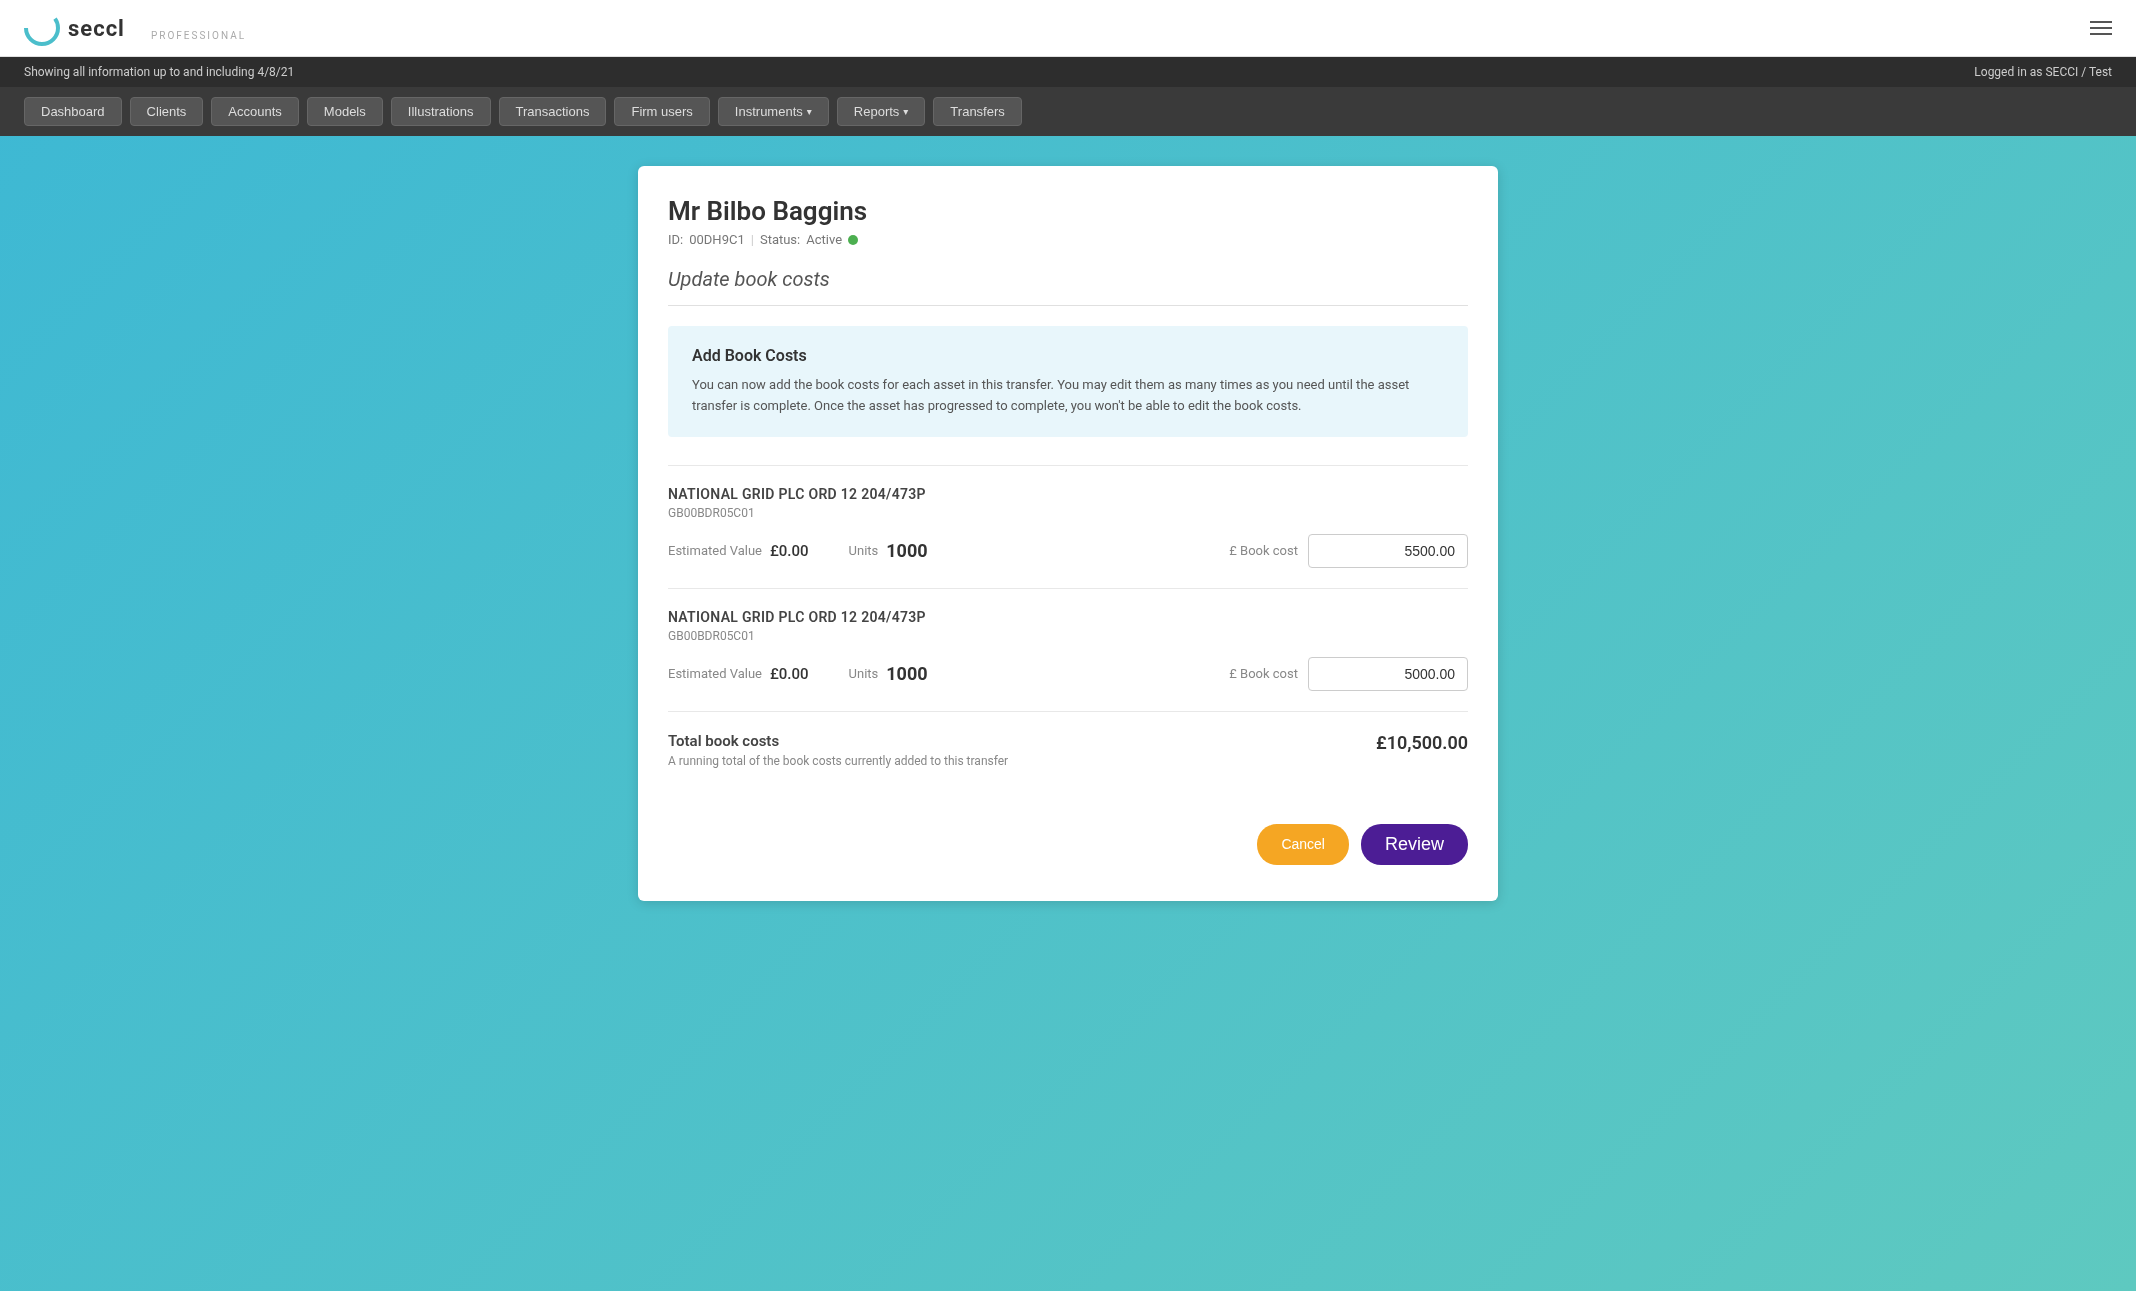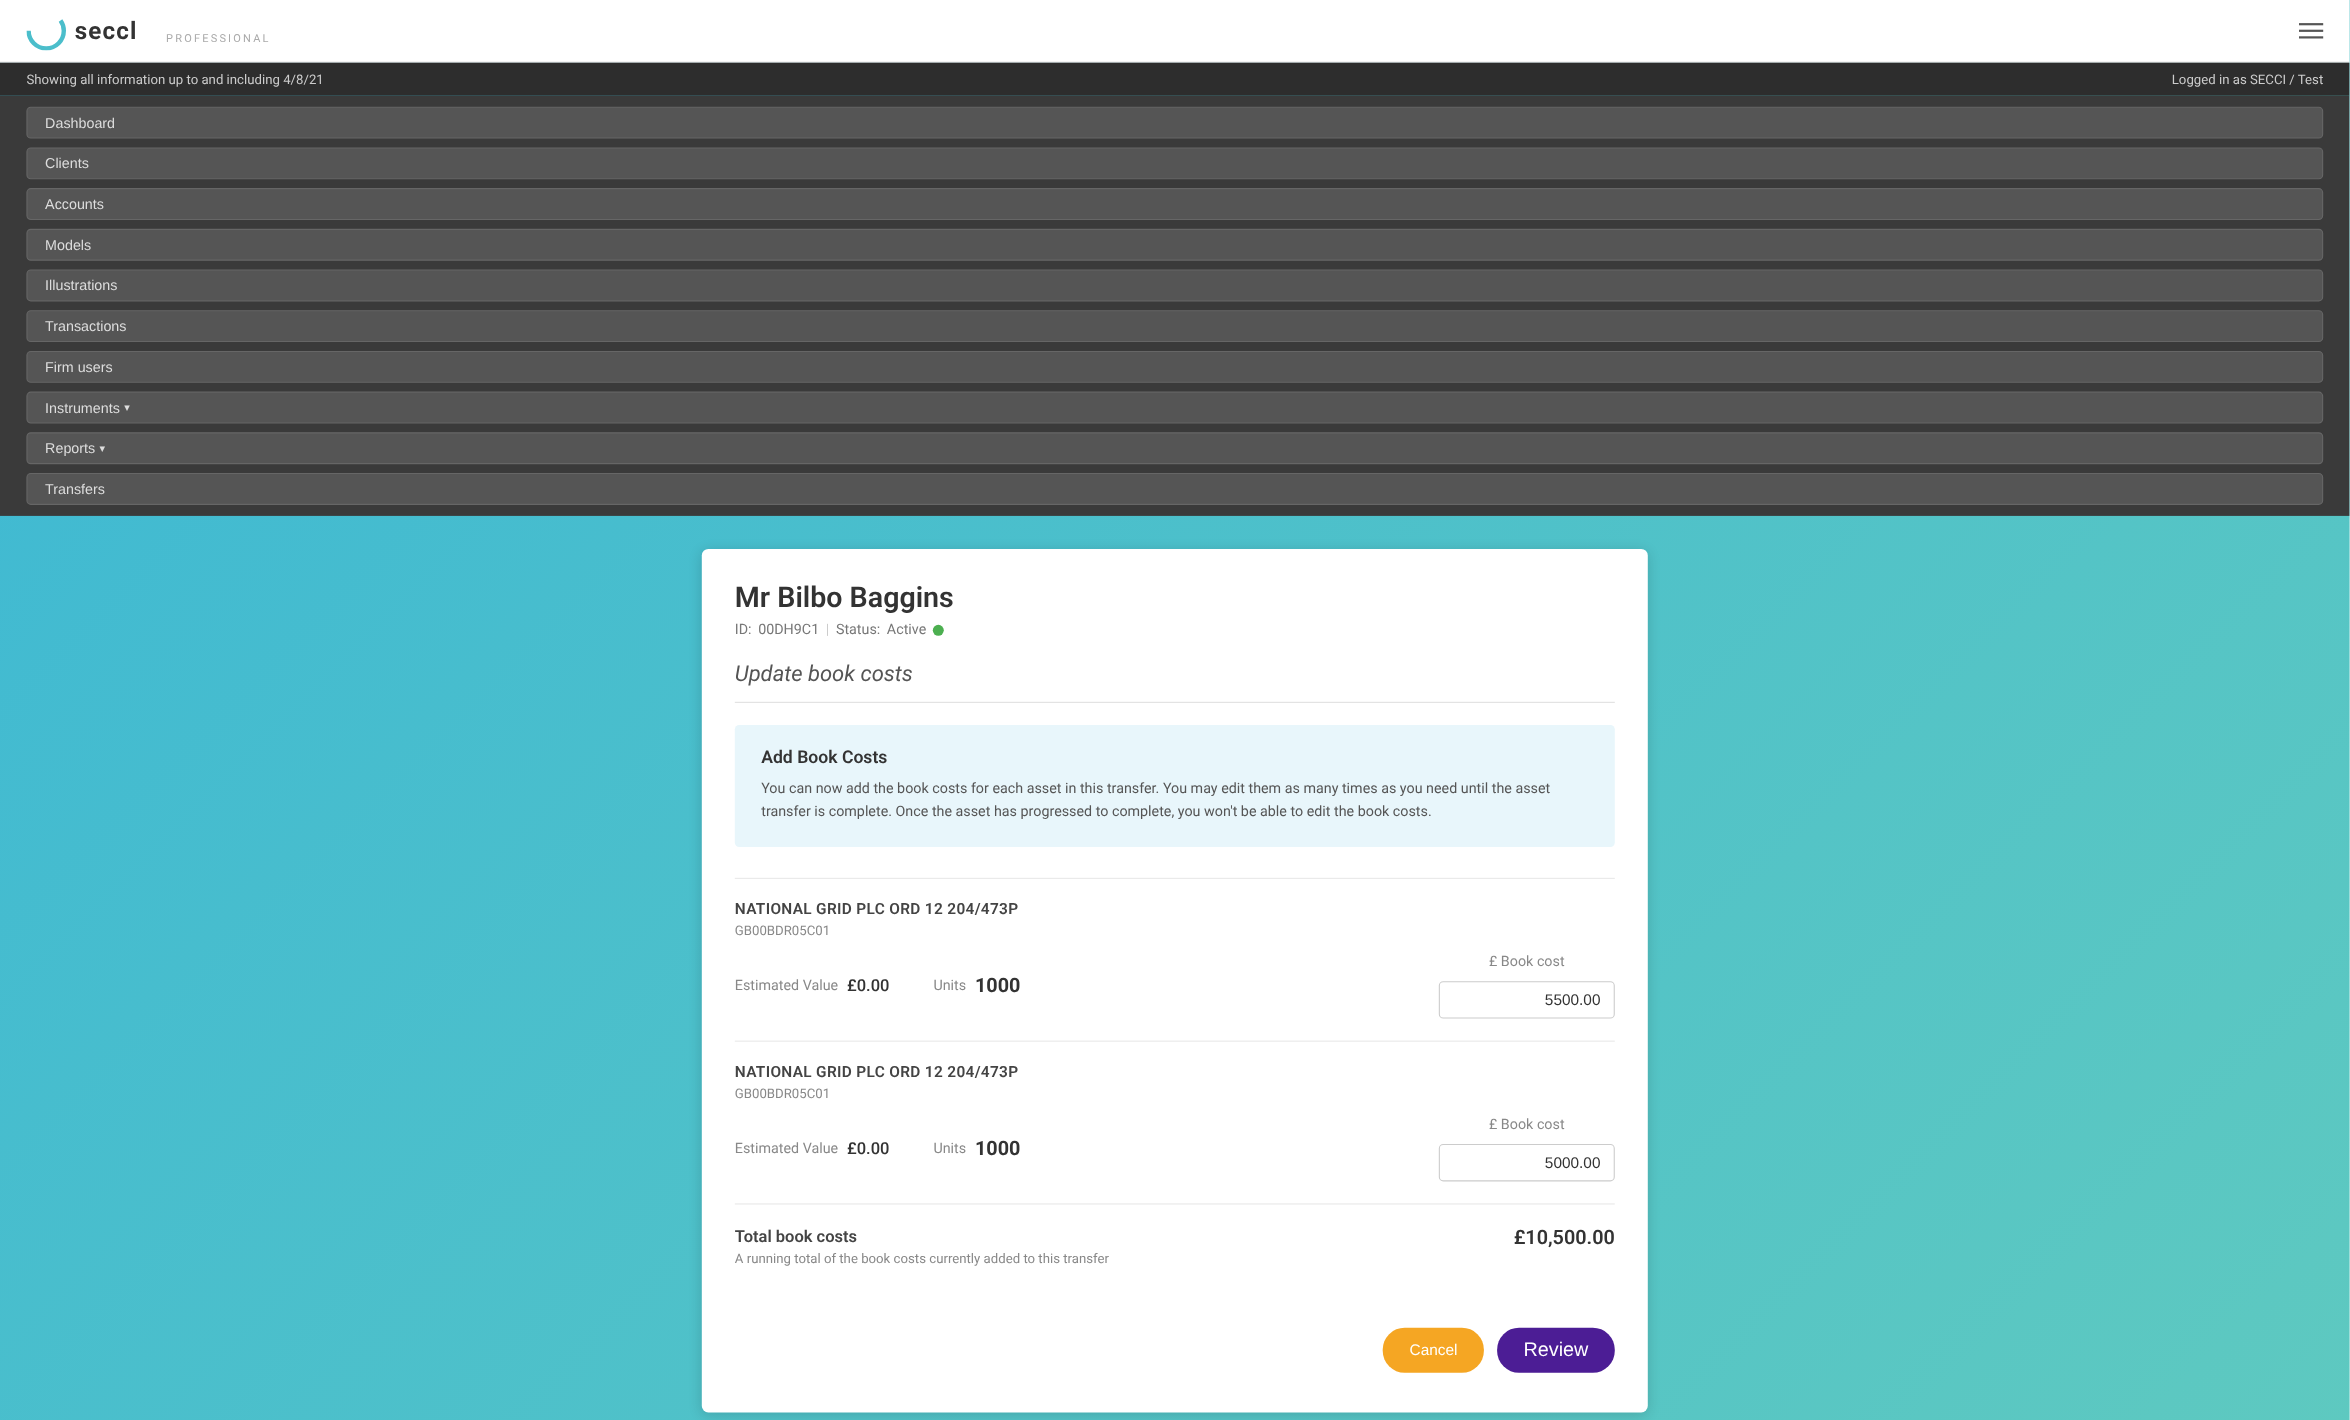--- a/index.html
+++ b/index.html
@@ -48,21 +48,20 @@
       justify-content: space-between;
       align-items: center;
     }
     
     .navbar {
       background: #3a3a3a;
       padding: 10px 24px;
       display: flex;
       gap: 8px;
       flex-wrap: wrap;
-      flex-direction: column;
     }
     .nav-btn {
       background: #555;
       color: #ddd;
       border: 1px solid #666;
       border-radius: 4px;
       padding: 6px 16px;
       font-size: 13px;
       cursor: pointer;
       display: flex;
@@ -166,21 +165,20 @@
     }
     .field-value.estimated {
       color: #333;
       font-weight: 500;
     }
     .spacer { flex: 1; }
     .book-cost-group {
       display: flex;
       align-items: center;
       gap: 10px;
-      flex-direction: column;
     }
     .book-cost-label {
       font-size: 13px;
       color: #888;
     }
     .book-cost-input {
       border: 1px solid #ccc;
       border-radius: 4px;
       padding: 8px 12px;
       font-size: 14px;

